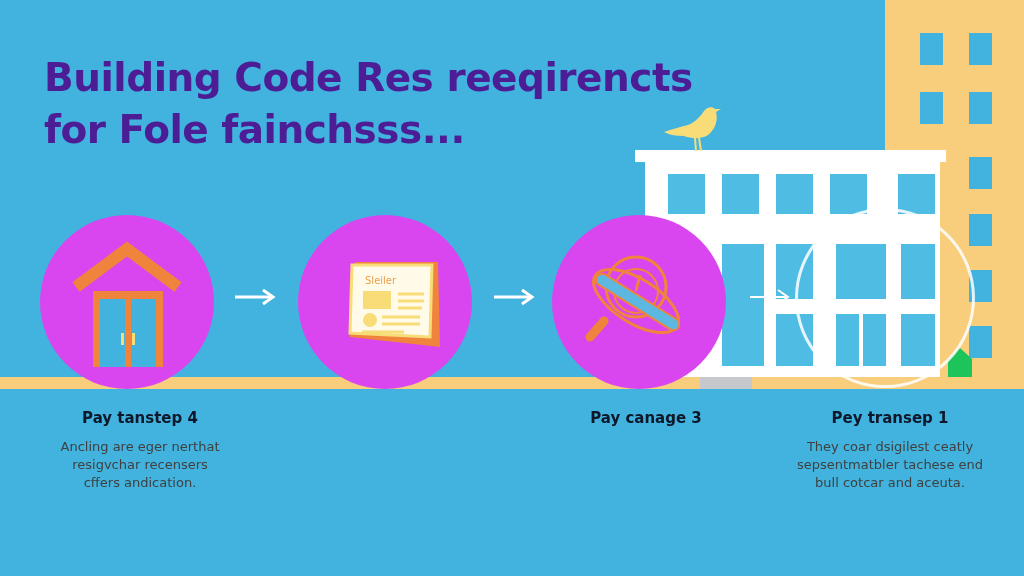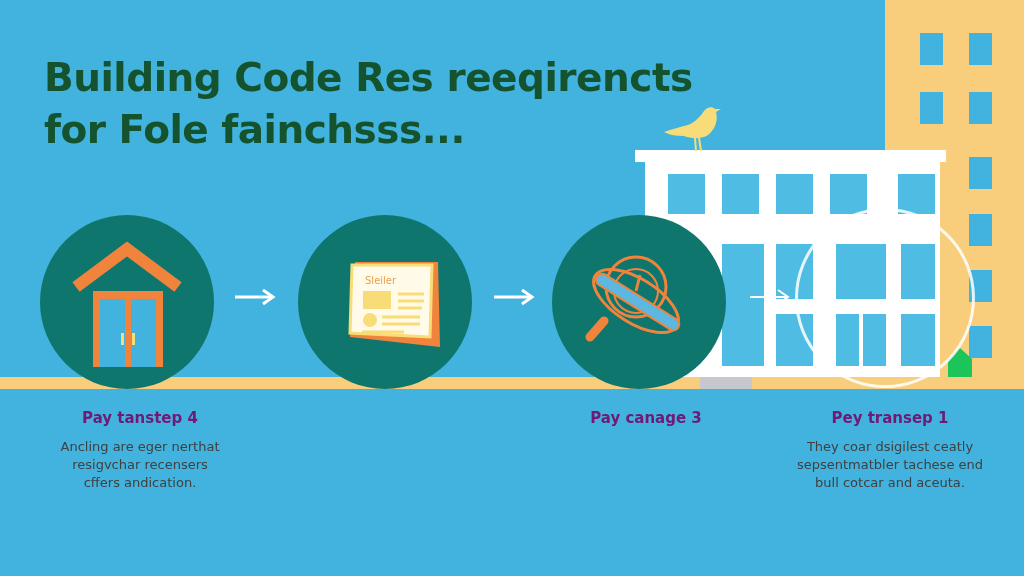--- a/index.html
+++ b/index.html
@@ -8,21 +8,21 @@
       background: #41b3de;
       font-family: "DejaVu Sans", "Liberation Sans", sans-serif;
       position: relative;
       color: #ffffff;
     }
     .scene { position: absolute; inset: 0; }
     .title {
       position: absolute; left: 44px; top: 52px;
       font-family: "DejaVu Sans", sans-serif;
       font-weight: bold; font-size: 39px; line-height: 52px;
-      color: #14532d; letter-spacing: -0.5px;
+      color: #4c1d95; letter-spacing: -0.5px;
     }
     .ground {
       position: absolute; left: 0; top: 377px; width: 1024px; height: 12px;
       background: #f8cd7c;
     }
     
     .tower {
       position: absolute; left: 885px; top: 0; width: 139px; height: 389px;
       background: #f8cd7c;
     }
@@ -45,34 +45,34 @@
     .step-ped {
       position: absolute; left: 700px; top: 377px; width: 52px; height: 12px; background: #c7c8ce;
     }
     .green-house {
       position: absolute; left: 948px; top: 348px; width: 24px; height: 29px;
     }
     .bird { position: absolute; left: 662px; top: 105px; width: 62px; height: 48px; }
 
     .circle {
       position: absolute; width: 174px; height: 174px; border-radius: 50%;
-      background: #0f766e; top: 215px;
+      background: #d946ef; top: 215px;
       display: flex; align-items: center; justify-content: center;
     }
     .circle.c4 {
       background: transparent; border: 3px solid rgba(255,255,255,0.85);
     }
     .arrow { position: absolute; top: 288px; width: 44px; height: 18px; }
 
     .step {
       position: absolute; top: 408px; width: 230px; text-align: center;
     }
     .step h3 {
       font-size: 15px; font-weight: bold; line-height: 20px; margin-bottom: 10px;
-      color: #701a75;
+      color: #0f172a;
       text-align: center;
     }
     .step p {
       font-size: 13px; line-height: 18px; color: #404040;
     }
   </style>
 </head>
 <body>
 
 <div class="scene">

